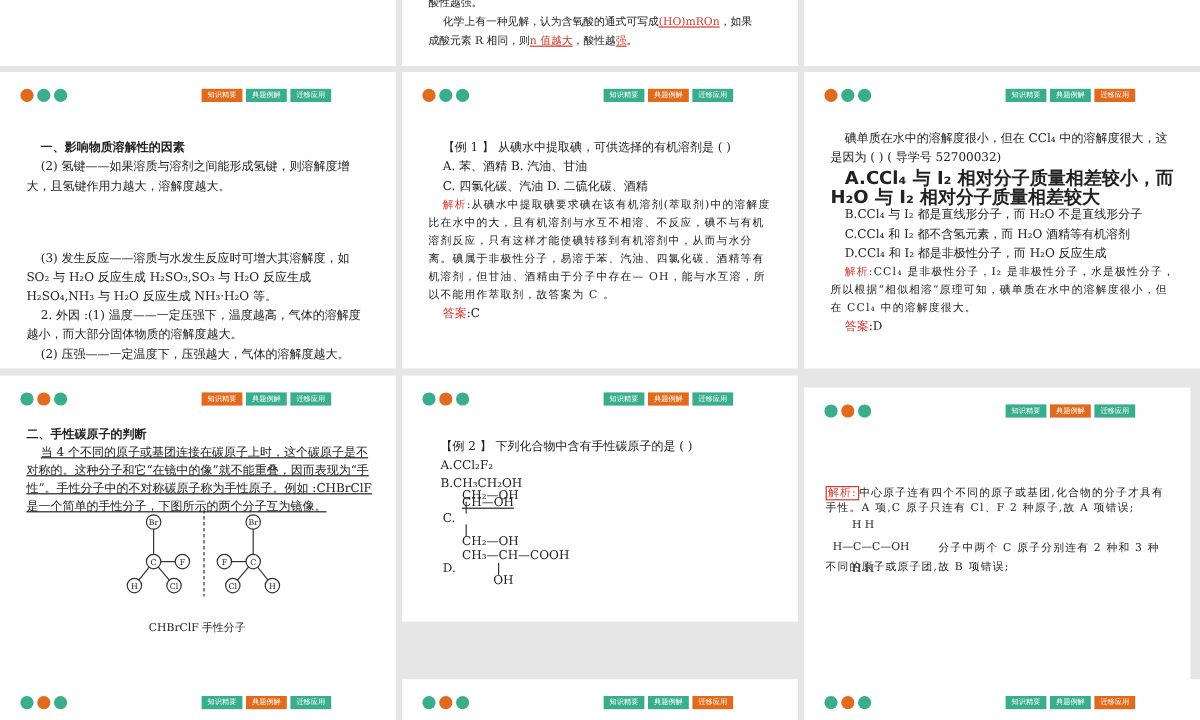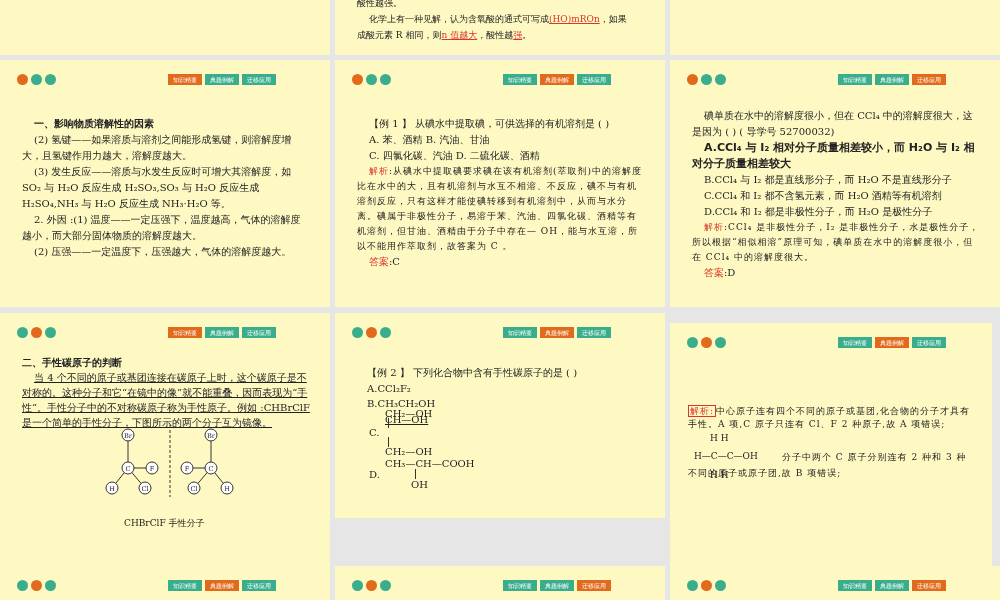--- a/index.html
+++ b/index.html
@@ -1,18 +1,18 @@
 <!DOCTYPE html>
 <html><head>
 <meta charset="utf-8">
 <style>
   * { box-sizing: border-box; margin: 0; padding: 0; }
   html, body { width: 1000px; height: 600px; overflow: hidden; background: #e6e6e6; }
   body { position: relative; font-family: "DejaVu Serif", "Liberation Serif", serif; color: #222; }
-  .card { position: absolute; background: #fef9c3; overflow: hidden; }
+  .card { position: absolute; background: #ffffff; overflow: hidden; }
   .dots { position: absolute; left: 17px; top: 14px; display: flex; gap: 3px; }
   .dot { width: 11px; height: 11px; border-radius: 50%; }
   .tabs { position: absolute; left: 168px; top: 14px; display: flex; gap: 3px; }
   .tab { font-size: 6px; color: #fff; padding: 2px 5px; height: 11px; line-height: 7px; font-family: "DejaVu Sans", sans-serif; white-space: nowrap; }
   .body { position: absolute; left: 20px; right: 18px; font-size: 10px; line-height: 16px; }
   .ind { padding-left: 12px; }
   .b { font-weight: bold; }
   .sans { font-family: "DejaVu Sans", sans-serif; }
   .red { color: #d8372b; }
   .kai { letter-spacing: 1px; font-size: 9px; }
@@ -45,21 +45,21 @@
     <span class="dot" style="background:#3aae8c"></span>
   </div>
   <div class="tabs">
     <span class="tab" style="background:#e16a1c">知识精要</span>
     <span class="tab" style="background:#3aae8c">典题例解</span>
     <span class="tab" style="background:#3aae8c">迁移应用</span>
   </div>
   <div class="body" style="top:56px;left:22px;right:20px;">
     <div class="b sans ind" style="font-size:10px;">一、影响物质溶解性的因素</div>
     <div style="text-indent:12px;">(2) 氢键——如果溶质与溶剂之间能形成氢键，则溶解度增大，且氢键作用力越大，溶解度越大。</div>
-    <div style="text-indent:12px;">(3) 发生反应——溶质与水发生反应时可增大其溶解度，如 SO₂ 与 H₂O 反应生成 H₂SO₃,SO₃ 与 H₂O 反应生成 H₂SO₄,NH₃ 与 H₂O 反应生成 NH₃·H₂O 等。</div>
+    <div style="text-indent:12px;margin-top:44px;">(3) 发生反应——溶质与水发生反应时可增大其溶解度，如 SO₂ 与 H₂O 反应生成 H₂SO₃,SO₃ 与 H₂O 反应生成 H₂SO₄,NH₃ 与 H₂O 反应生成 NH₃·H₂O 等。</div>
     <div style="text-indent:12px;">2. 外因 :(1) 温度——一定压强下，温度越高，气体的溶解度越小，而大部分固体物质的溶解度越大。</div>
     <div style="text-indent:12px;">(2) 压强——一定温度下，压强越大，气体的溶解度越大。</div>
   </div>
 </div>
 
 <div class="card" style="left:335px;top:60px;width:330px;height:247px;">
   <div class="dots">
     <span class="dot" style="background:#e16a1c"></span>
     <span class="dot" style="background:#3aae8c"></span>
     <span class="dot" style="background:#3aae8c"></span>
@@ -88,24 +88,24 @@
     <span class="dot" style="background:#3aae8c"></span>
     <span class="dot" style="background:#3aae8c"></span>
   </div>
   <div class="tabs">
     <span class="tab" style="background:#3aae8c">知识精要</span>
     <span class="tab" style="background:#3aae8c">典题例解</span>
     <span class="tab" style="background:#e16a1c">迁移应用</span>
   </div>
   <div class="body" style="top:48px;left:22px;right:18px;">
     <div style="text-indent:12px;">碘单质在水中的溶解度很小，但在 CCl₄ 中的溶解度很大，这是因为 (        ) ( 导学号 52700032)</div>
-    <div class="b sans" style="text-indent:12px;font-size:11px;">A.CCl₄ 与 I₂ 相对分子质量相差较小，而 H₂O 与 I₂ 相对分子质量相差较大</div>
+    <div class="b sans" style="text-indent:12px;font-size:15px;">A.CCl₄ 与 I₂ 相对分子质量相差较小，而 H₂O 与 I₂ 相对分子质量相差较大</div>
     <div class="ind">B.CCl₄ 与 I₂ 都是直线形分子，而 H₂O 不是直线形分子</div>
     <div class="ind">C.CCl₄ 和 I₂ 都不含氢元素，而 H₂O 酒精等有机溶剂</div>
-    <div class="ind">D.CCl₄ 和 I₂ 都是非极性分子，而 H₂O 是极性分子</div>
+    <div class="ind">D.CCl₄ 和 I₂ 都是非极性分子，而 H₂O 反应生成</div>
     <div class="kai" style="text-indent:12px;line-height:15px;">
       <span class="red">解析</span><span>:CCl₄ 是非极性分子，I₂ 是非极性分子，水是极性分子，所以根据“相似相溶”原理可知，碘单质在水中的溶解度很小，但在 CCl₄ 中的溶解度很大。</span>
     </div>
     <div class="ind">
       <span class="red">答案</span><span>:D</span>
     </div>
   </div>
 </div>
 
 <div class="card" style="left:0;top:313px;width:330px;height:298px;">

